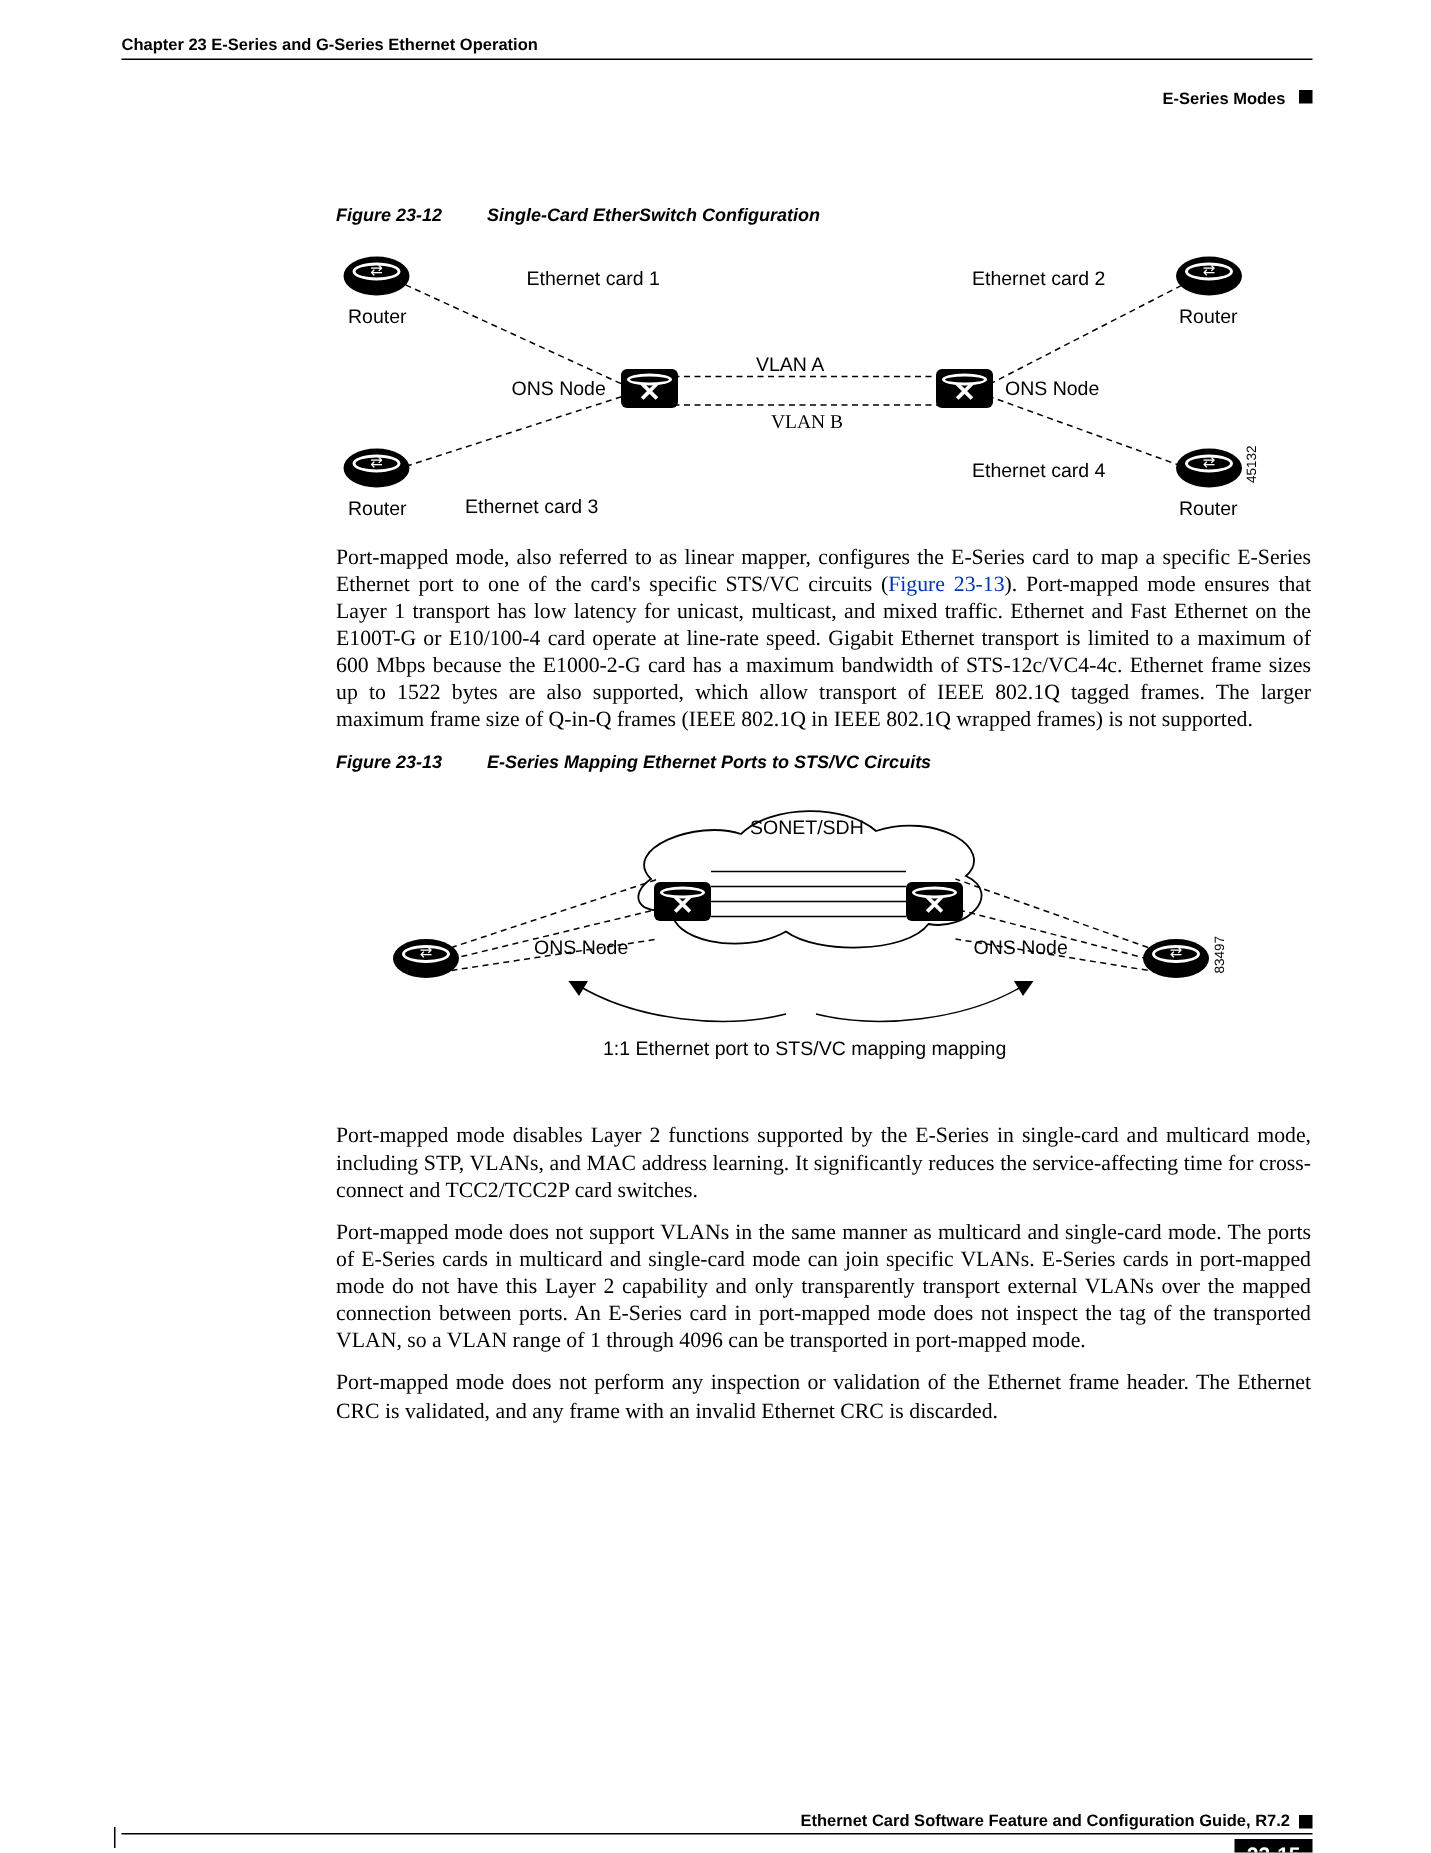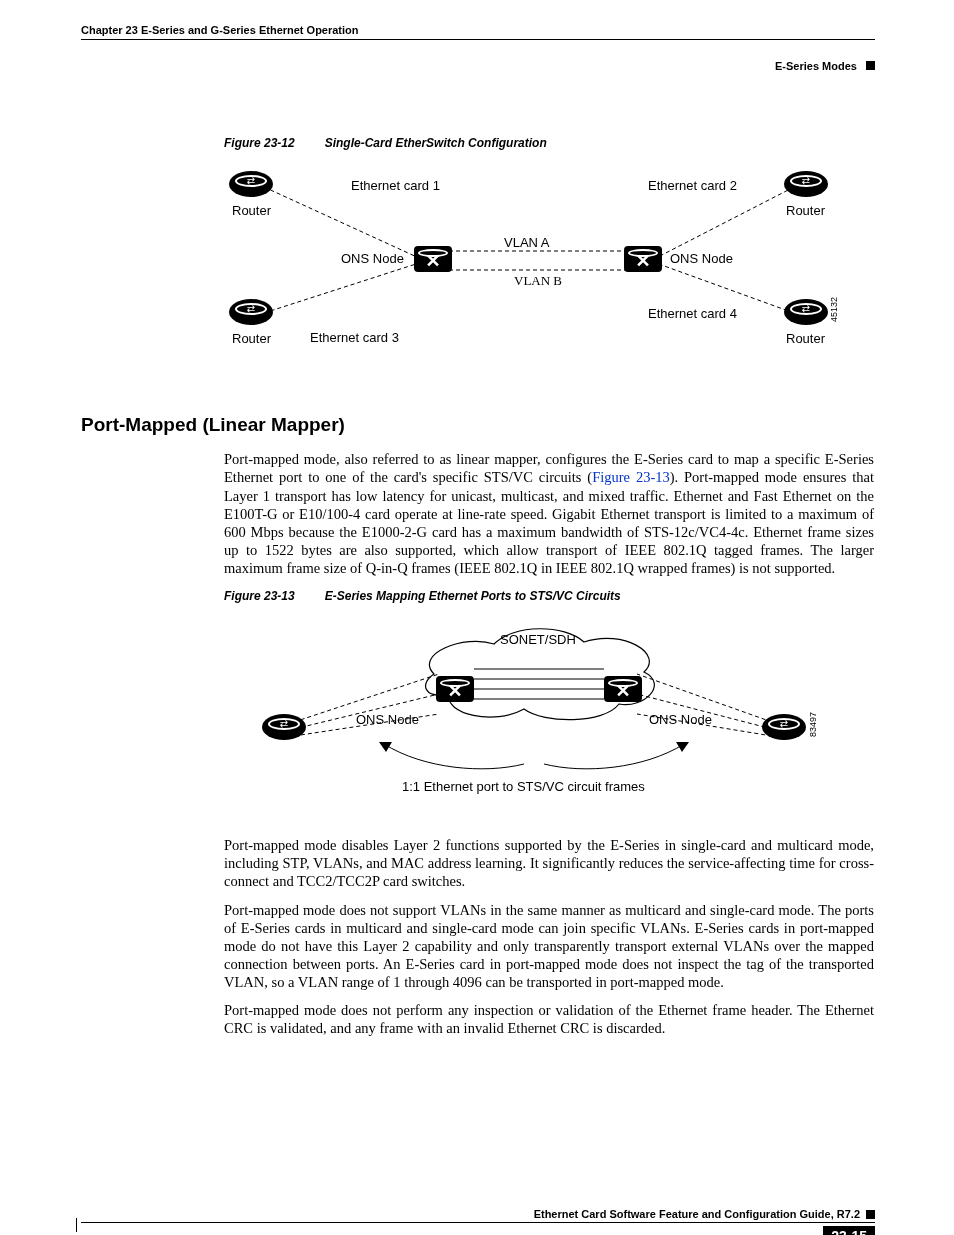--- a/index.html
+++ b/index.html
@@ -244,21 +244,20 @@
 
     <div class="node-label" style="left:117px; top:88px;">ONS Node</div>
     <div class="node-label" style="left:446px; top:88px;">ONS Node</div>
 
     <div class="node-label" style="left:280px; top:72px;">VLAN A</div>
     <div class="node-label" style="left:290px; top:110px;font-family:Liberation Serif, serif;">VLAN B</div>
 
     <div class="vnum" style="left:605px; top:134px;">45132</div>
   </div>
 
-  <h2 class="section-head">Port-Mapped (Linear Mapper)</h2>
 
   <div class="body-block">
     <p>
       <span>Port-mapped mode, also referred to as linear mapper, configures the E-Series card to map a specific E-Series Ethernet port to one of the card's specific STS/VC circuits (</span><a class="figref" href="#">Figure 23-13</a><span>). Port-mapped mode ensures that Layer 1 transport has low latency for unicast, multicast, and mixed traffic. Ethernet and Fast Ethernet on the E100T-G or E10/100-4 card operate at line-rate speed. Gigabit Ethernet transport is limited to a maximum of 600 Mbps because the E1000-2-G card has a maximum bandwidth of STS-12c/VC4-4c. Ethernet frame sizes up to 1522 bytes are also supported, which allow transport of IEEE 802.1Q tagged frames. The larger maximum frame size of Q-in-Q frames (IEEE 802.1Q in IEEE 802.1Q wrapped frames) is not supported.</span>
     </p>
   </div>
 
   <div class="figure-caption" style="margin-top:6px;">
     <span>Figure 23-13</span><span class="gap"></span><span>E-Series Mapping Ethernet Ports to STS/VC Circuits</span>
   </div>
@@ -300,21 +299,21 @@
     <div class="switch-icon" style="left:212px; top:62px;">
         <div class="x">✕</div>
       </div>
     <div class="switch-icon" style="left:380px; top:62px;">
         <div class="x">✕</div>
       </div>
 
     <div class="node-label" style="left:276px; top:18px;">SONET/SDH</div>
     <div class="node-label" style="left:132px; top:98px;">ONS Node</div>
     <div class="node-label" style="left:425px; top:98px;">ONS Node</div>
-    <div class="node-label" style="left:178px; top:165px;">1:1 Ethernet port to STS/VC circuit frames</div>
+    <div class="node-label" style="left:178px; top:165px;">1:1 Ethernet port to STS/VC mapping mapping</div>
 
     <div class="vnum" style="left:584px; top:98px;">83497</div>
   </div>
 
   <div class="body-block" style="margin-top:22px;">
     <p>Port-mapped mode disables Layer 2 functions supported by the E-Series in single-card and multicard mode, including STP, VLANs, and MAC address learning. It significantly reduces the service-affecting time for cross-connect and TCC2/TCC2P card switches.</p>
     <p>Port-mapped mode does not support VLANs in the same manner as multicard and single-card mode. The ports of E-Series cards in multicard and single-card mode can join specific VLANs. E-Series cards in port-mapped mode do not have this Layer 2 capability and only transparently transport external VLANs over the mapped connection between ports. An E-Series card in port-mapped mode does not inspect the tag of the transported VLAN, so a VLAN range of 1 through 4096 can be transported in port-mapped mode.</p>
     <p>Port-mapped mode does not perform any inspection or validation of the Ethernet frame header. The Ethernet CRC is validated, and any frame with an invalid Ethernet CRC is discarded.</p>
   </div>
 

